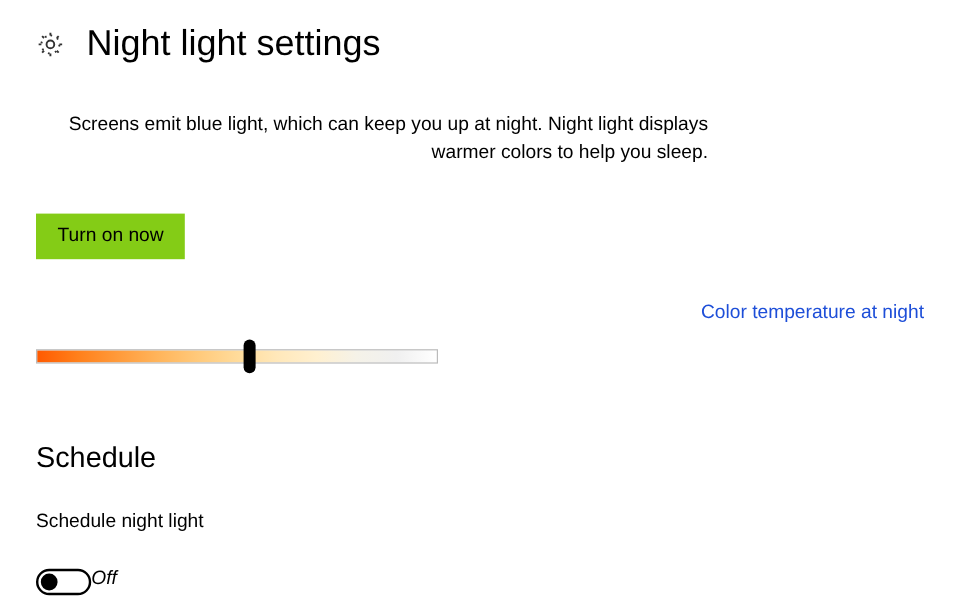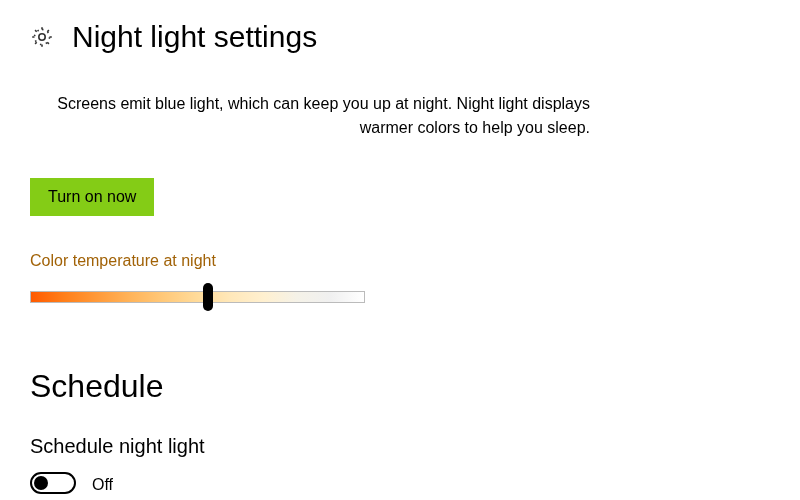--- a/index.html
+++ b/index.html
@@ -45,22 +45,23 @@
       font-size: 16px;
       color: #000;
       cursor: pointer;
       margin-bottom: 36px;
     }
     .slider-section {
       margin-bottom: 60px;
     }
     .slider-label {
       font-size: 16px;
-      color: #a16207;
+      color: #1d4ed8;
       margin-bottom: 18px;
+      text-align: right;
     }
     .slider-wrapper {
       position: relative;
       width: 335px;
       height: 20px;
     }
     .slider-track {
       position: absolute;
       top: 3px;
       left: 0;
@@ -83,34 +84,34 @@
     .slider-thumb {
       position: absolute;
       top: -5px;
       width: 10px;
       height: 28px;
       background: #000;
       border-radius: 5px;
       transform: translateX(-50%);
     }
     .section-heading {
-      font-size: 32px;
+      font-size: 24px;
       font-weight: 400;
       color: #000;
       margin-bottom: 30px;
     }
     .toggle-label {
-      font-size: 20px;
+      font-size: 16px;
       color: #000;
-      margin-bottom: 14px;
+      margin-bottom: 30px;
     }
     .toggle-row {
       display: flex;
-      align-items: flex-end;
-      gap: 16px;
+      align-items: flex-start;
+      font-style: italic;
     }
     .toggle-switch {
       position: relative;
       width: 46px;
       height: 22px;
       border: 2px solid #000;
       border-radius: 11px;
       background: #fff;
       cursor: pointer;
     }

